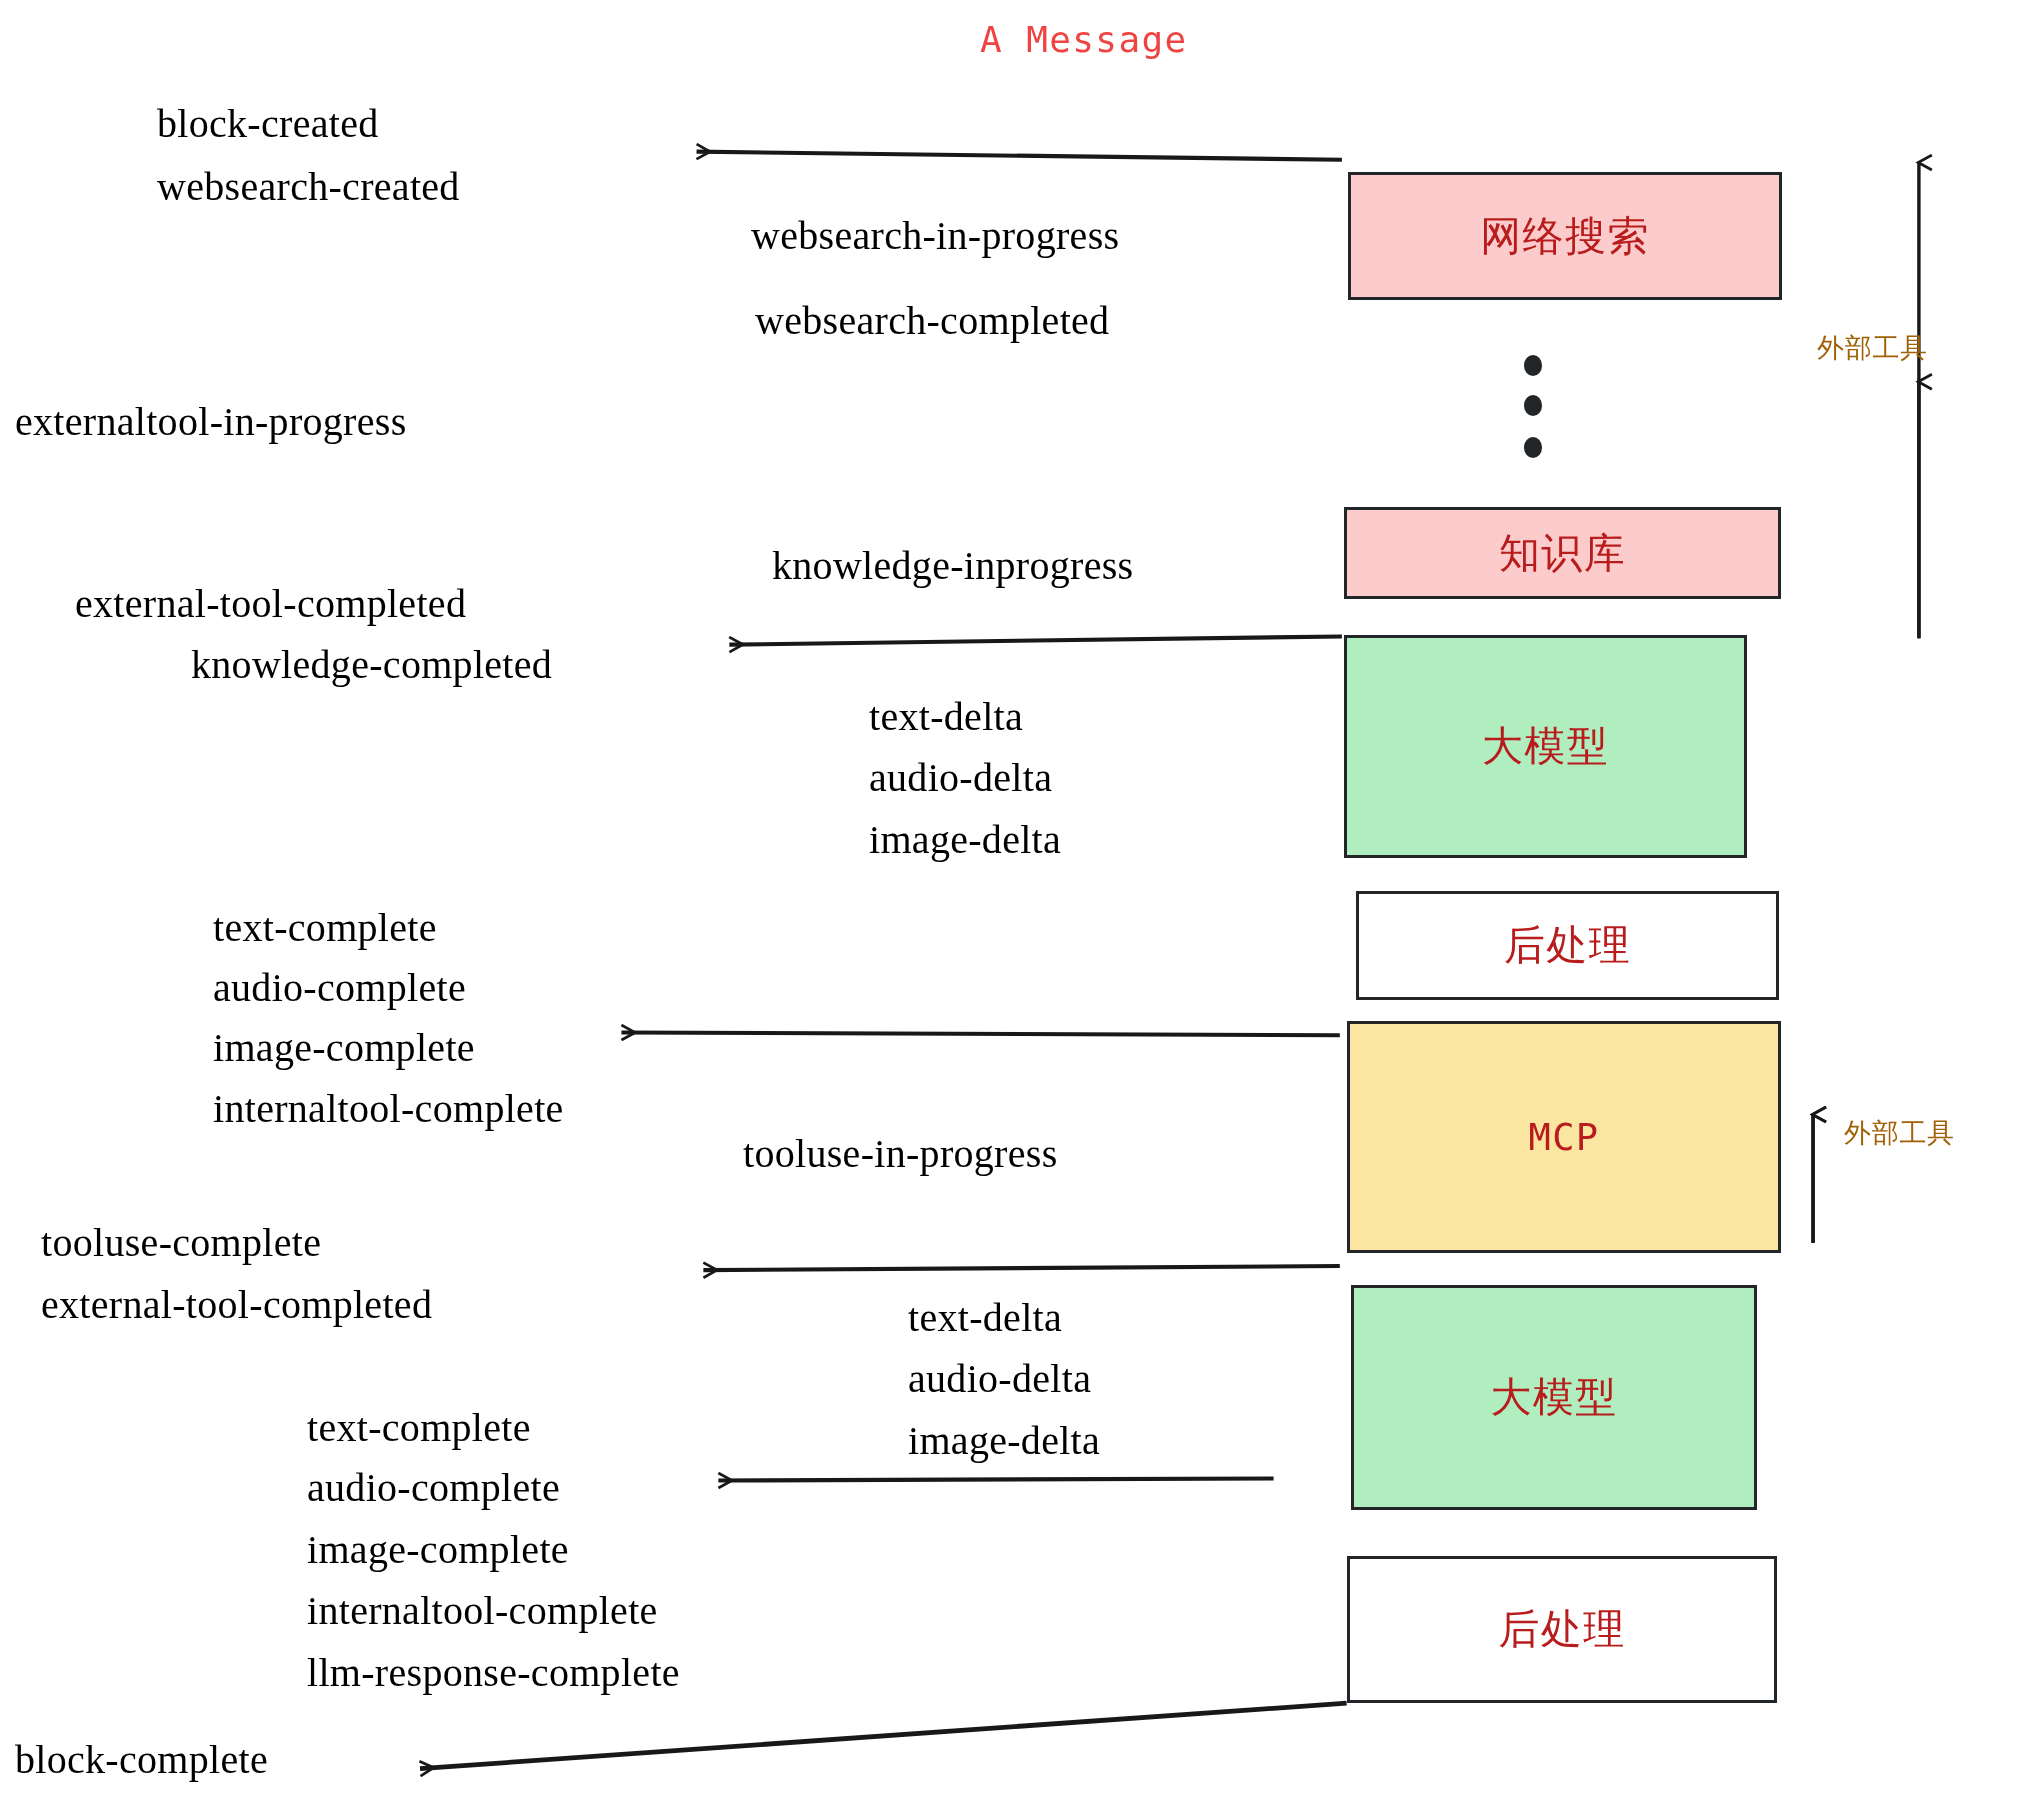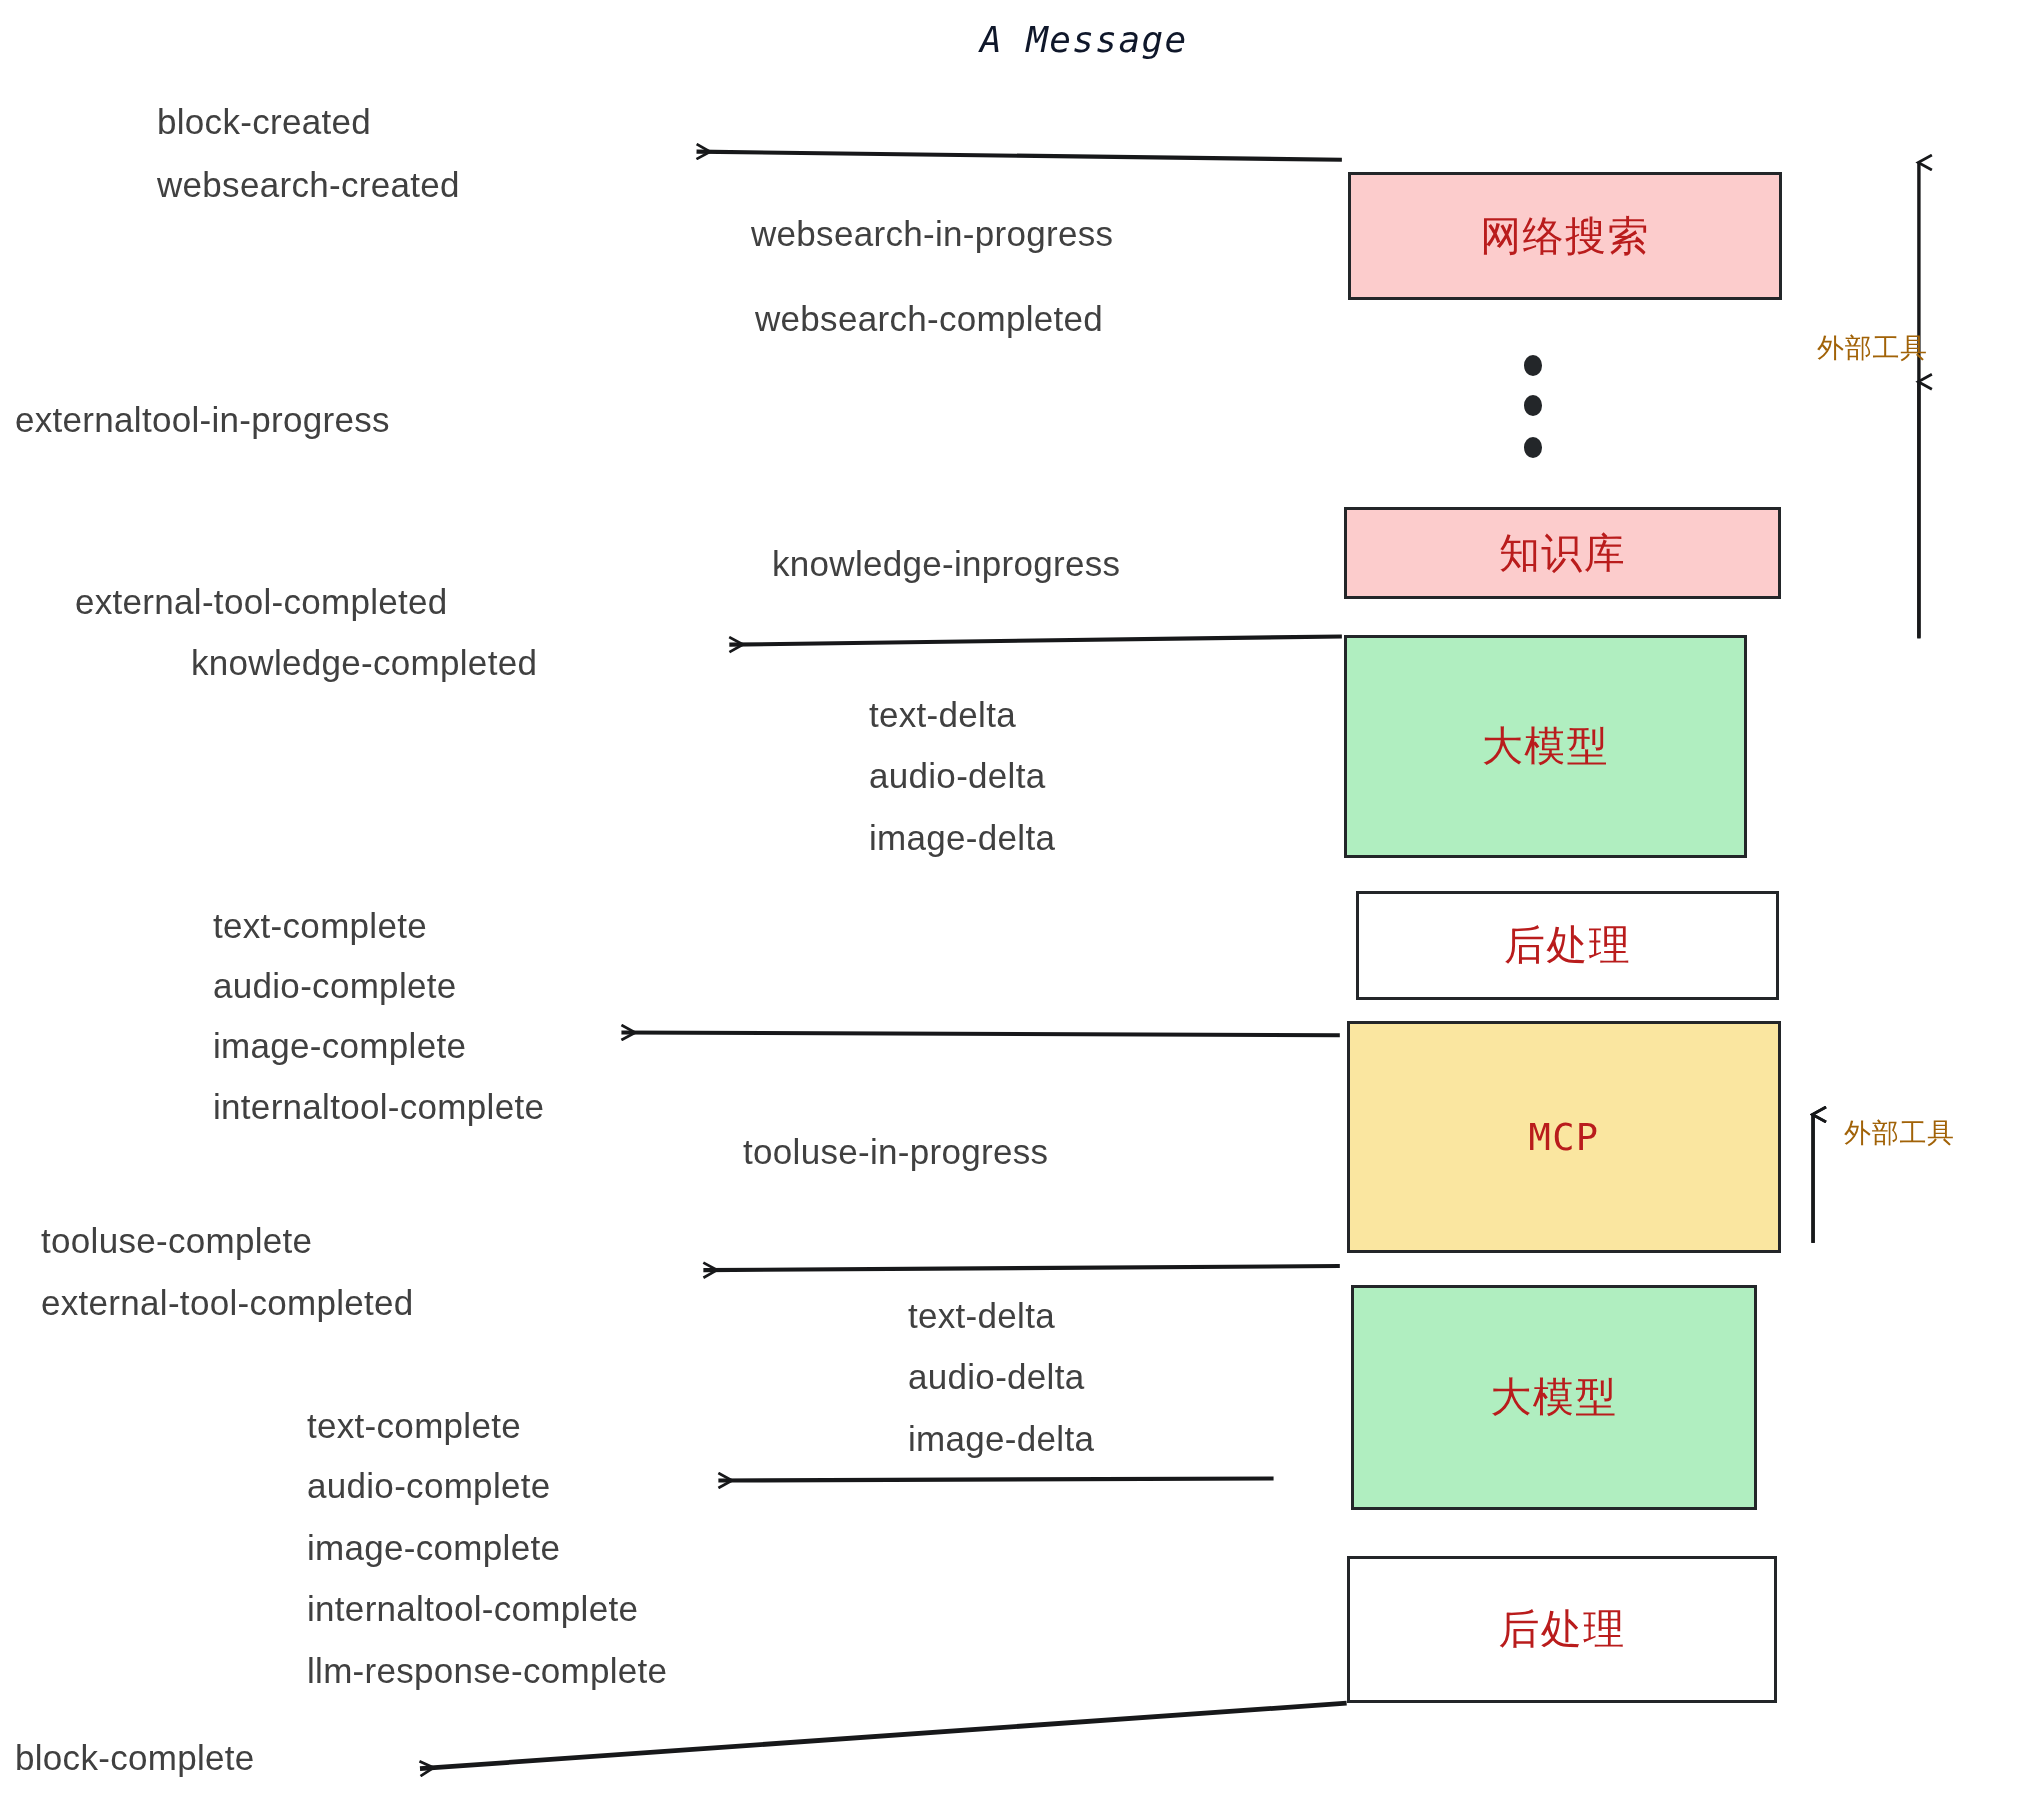--- a/index.html
+++ b/index.html
@@ -10,36 +10,35 @@
   #stage {
     position: relative;
     width: 2035px;
     height: 1796px;
     background: #ffffff;
     font-family: "DejaVu Sans Mono", "Liberation Mono", monospace;
     overflow: hidden;
   }
   .evt {
     position: absolute;
-    color: #404040;
-    font-family: Liberation Sans, sans-serif;
-    font-size: 35px;
+    color: #000000;
+    font-family: Liberation Serif, serif;
+    font-size: 40px;
     letter-spacing: 0.3px;
     white-space: nowrap;
     line-height: 1;
   }
   .title {
     position: absolute;
-    color: #0f172a;
+    color: #ef4444;
     font-family: "DejaVu Sans Mono", "Liberation Mono", monospace;
     font-size: 36px;
     letter-spacing: 1.4px;
     white-space: nowrap;
     line-height: 1;
-    font-style: italic;
   }
   .box {
     position: absolute;
     box-sizing: border-box;
     border: 3.4px solid #232629;
     display: flex;
     align-items: center;
     justify-content: center;
     color: #b91c1c;
     font-family: "DejaVu Sans", "Liberation Sans", sans-serif;

